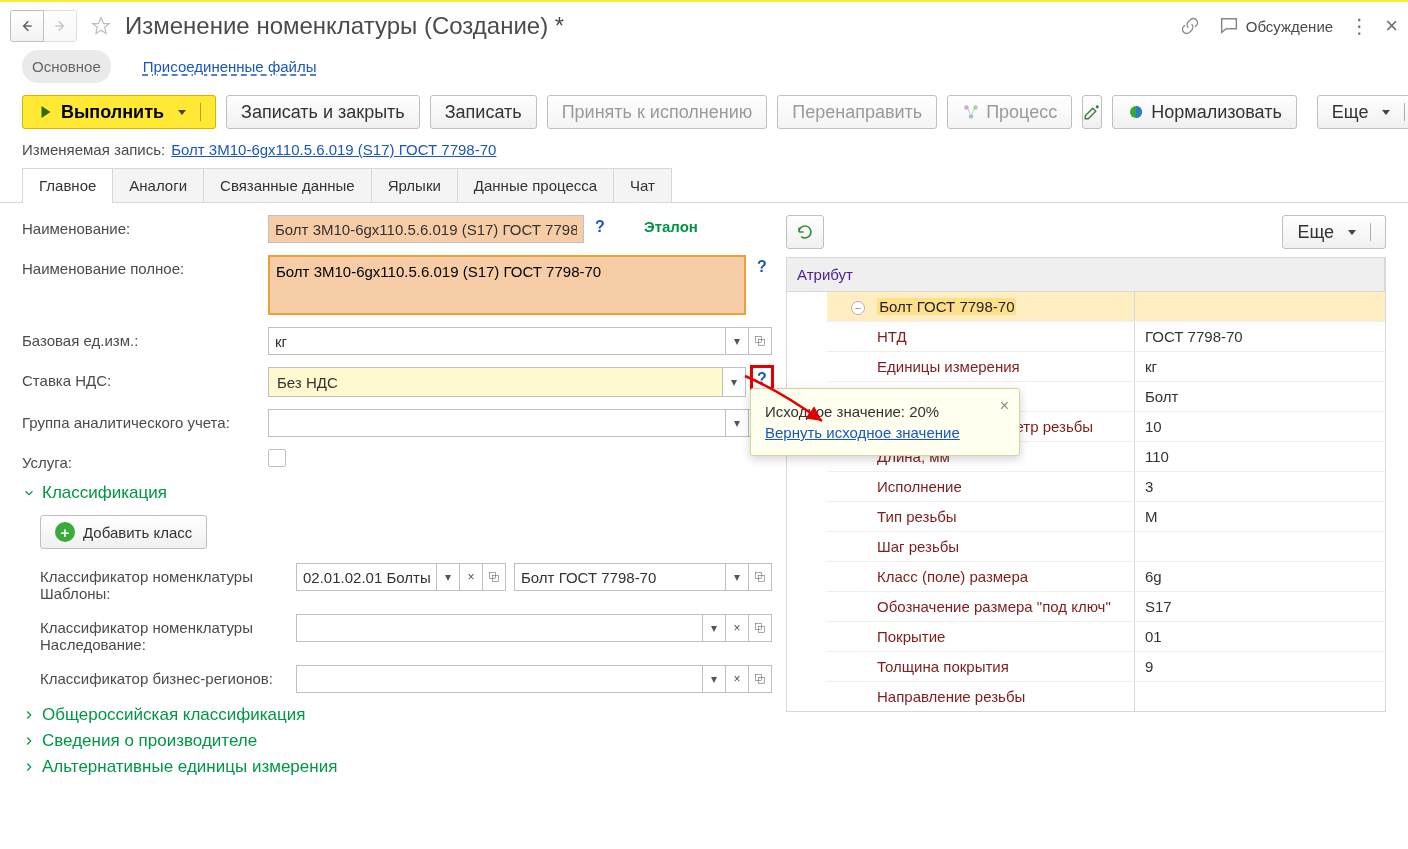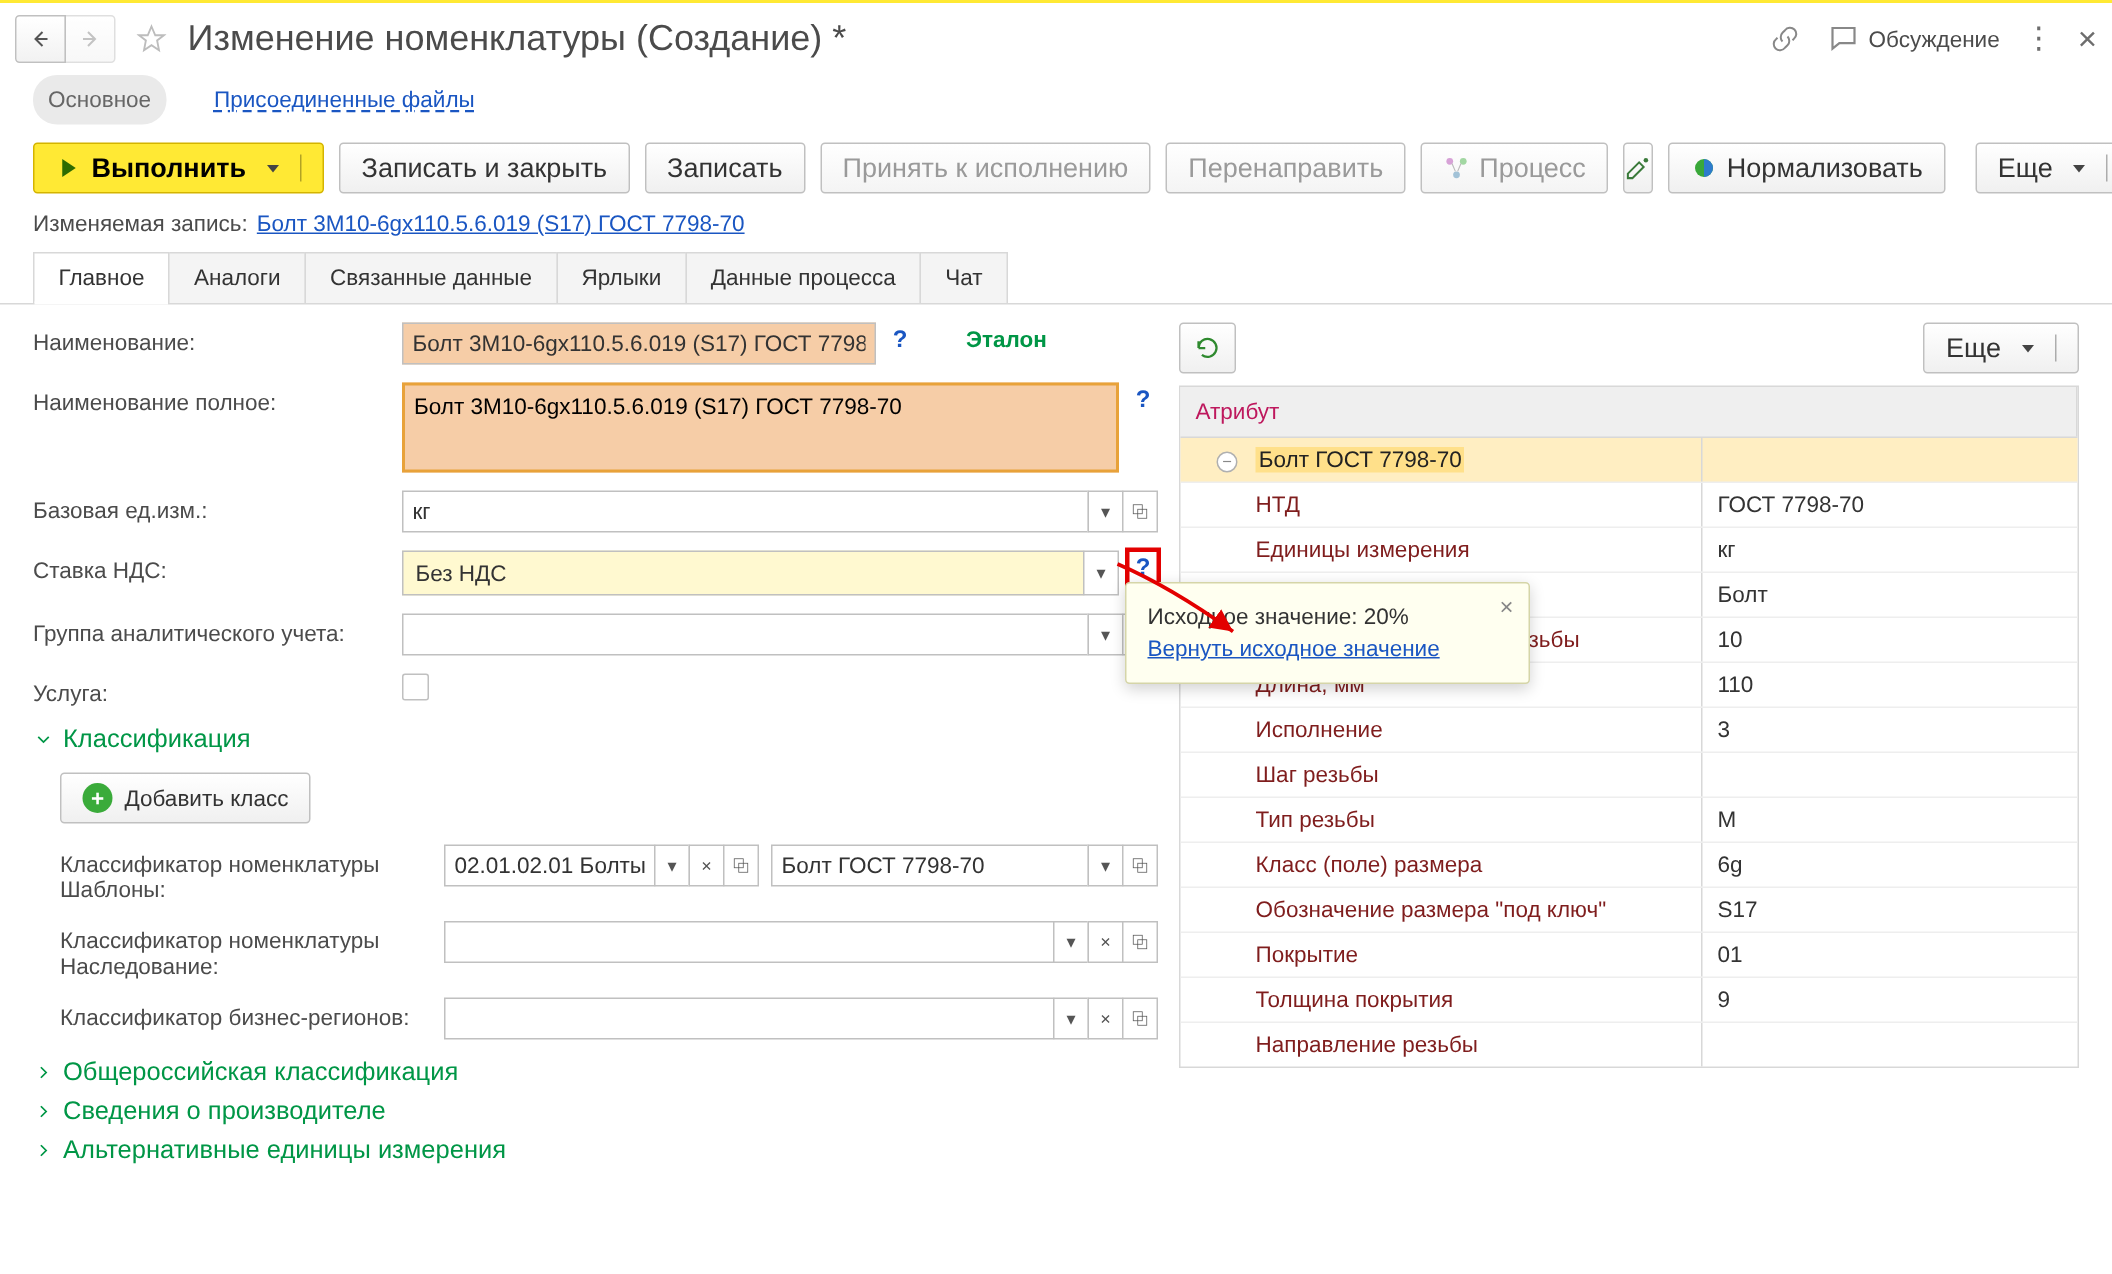--- a/index.html
+++ b/index.html
@@ -143,24 +143,24 @@
     display:flex;align-items:center;justify-content:center;background:#fff;cursor:pointer;font-size:12px;color:#555;}
 
   .class-row{ display:flex; align-items:flex-start; gap:10px; margin-bottom:12px;}
   .class-row .form-label{width:246px;}
   .dual-inputs{display:flex;gap:8px;flex:1;}
 
   
   .right-top{display:flex;align-items:center;gap:8px;margin-bottom:8px;}
   .attr-table{border:1px solid var(--border-light);}
   .attr-head{display:flex;background:var(--attr-header);border-bottom:1px solid var(--border-light);}
-  .attr-head > div{padding:8px 10px;color:#be185d;}
+  .attr-head > div{padding:8px 10px;color:#4c1d95;}
   .col-attr{flex:1;border-right:1px solid var(--border-light);}
   .col-val{width:250px;}
-  .attr-row{display:flex;border-bottom:1px solid #eee;font-size:15px;}
+  .attr-row{display:flex;border-bottom:1px solid #eee;font-size:15px;margin-left:40px;}
   .attr-row:last-child{border-bottom:none;}
   .attr-row .col-attr{padding:6px 10px 6px 50px;color:#7f1d1d;}
   .attr-row .col-val{padding:6px 10px;color:#333;}
   .attr-row.group .col-attr{padding-left:24px;font-weight:400;color:#222;}
   .attr-row.group{background:var(--tree-sel);}
   .tree-knob{display:inline-flex;width:14px;height:14px;border:1px solid #b0b0b0;border-radius:50%;
     align-items:center;justify-content:center;margin-right:8px;font-size:11px;color:#888;background:#fff;}
   .group-label-hl{background:#ffe08a;padding:0 2px;}
 
   
@@ -496,26 +496,26 @@
           </div>
           <div class="attr-row">
             <div class="col-attr">Длина, мм</div>
             <div class="col-val">110</div>
           </div>
           <div class="attr-row">
             <div class="col-attr">Исполнение</div>
             <div class="col-val">3</div>
           </div>
           <div class="attr-row">
+            <div class="col-attr">Тип резьбы</div>
+            <div class="col-val">М</div>
+          </div>
+          <div class="attr-row">
             <div class="col-attr">Шаг резьбы</div>
             <div class="col-val"></div>
-          </div>
-          <div class="attr-row">
-            <div class="col-attr">Тип резьбы</div>
-            <div class="col-val">М</div>
           </div>
           <div class="attr-row">
             <div class="col-attr">Класс (поле) размера</div>
             <div class="col-val">6g</div>
           </div>
           <div class="attr-row">
             <div class="col-attr">Обозначение размера "под ключ"</div>
             <div class="col-val">S17</div>
           </div>
           <div class="attr-row">

